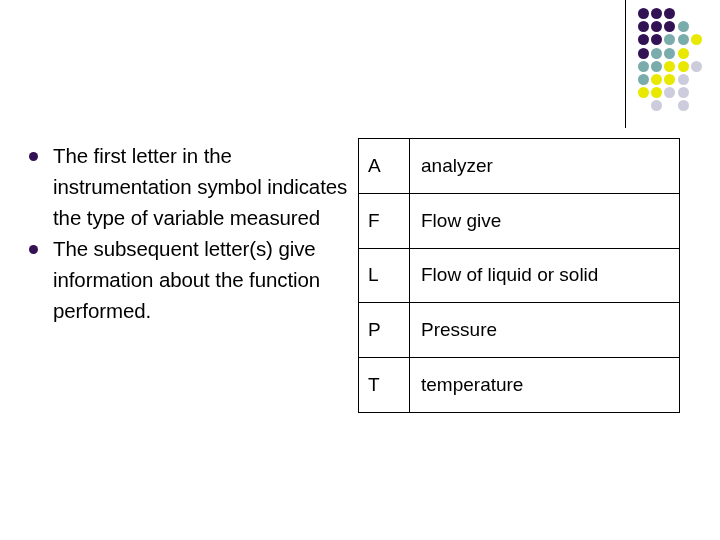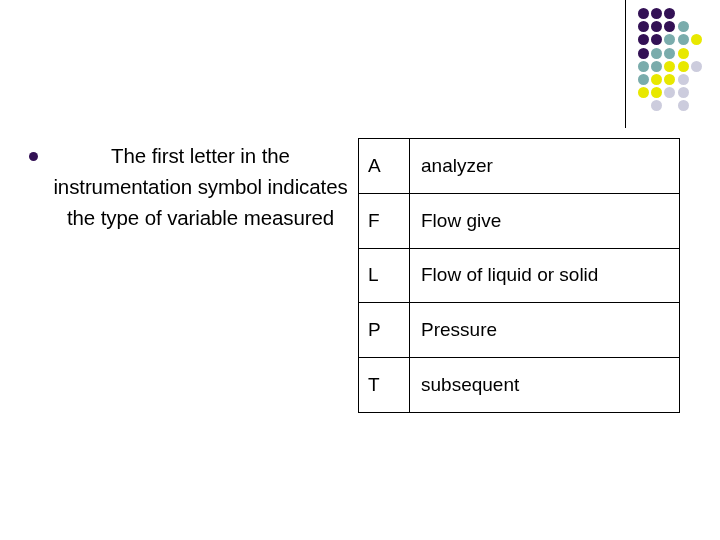--- a/index.html
+++ b/index.html
@@ -38,21 +38,20 @@
     height: 128px;
     background: #000000;
   }
 
   
   #bullet-block {
     position: absolute;
     left: 26px;
     top: 140px;
     width: 322px;
-    text-align: center;
   }
   .bullet-row {
     position: relative;
     padding-left: 27px;
   }
   .bullet-glyph {
     position: absolute;
     left: 3px;
     top: 12px;
     width: 9px;
@@ -132,20 +131,24 @@
     <span class="dot" style="left: 39.6px; top: 79.2px; background: rgb(204, 204, 221);"></span>
     <span class="dot" style="left: 13.2px; top: 92.4px; background: rgb(204, 204, 221);"></span>
     <span class="dot" style="left: 39.6px; top: 92.4px; background: rgb(204, 204, 221);"></span>
   </div>
 
 <div id="bullet-block">
   <div class="bullet-row">
     <span class="bullet-glyph" style="background: rgb(51, 17, 85);"></span>
     <span class="bullet-text">The first letter in the instrumentation symbol indicates the type of variable measured</span>
   </div>
+  <div class="bullet-row">
+    <span class="bullet-glyph" style="background: rgb(51, 17, 85);"></span>
+    <span class="bullet-text">The subsequent letter(s) give information about the function performed.</span>
+  </div>
 </div>
 
 <table id="legend-table">
   <tbody>
     <tr>
       <td class="sym">A</td>
       <td class="desc">analyzer</td>
     </tr>
     <tr>
       <td class="sym">F</td>
@@ -154,16 +157,16 @@
     <tr>
       <td class="sym">L</td>
       <td class="desc">Flow of liquid or solid</td>
     </tr>
     <tr>
       <td class="sym">P</td>
       <td class="desc">Pressure</td>
     </tr>
     <tr>
       <td class="sym">T</td>
-      <td class="desc">subsequent</td>
+      <td class="desc">temperature</td>
     </tr>
   </tbody>
 </table>
 
 </body></html>

